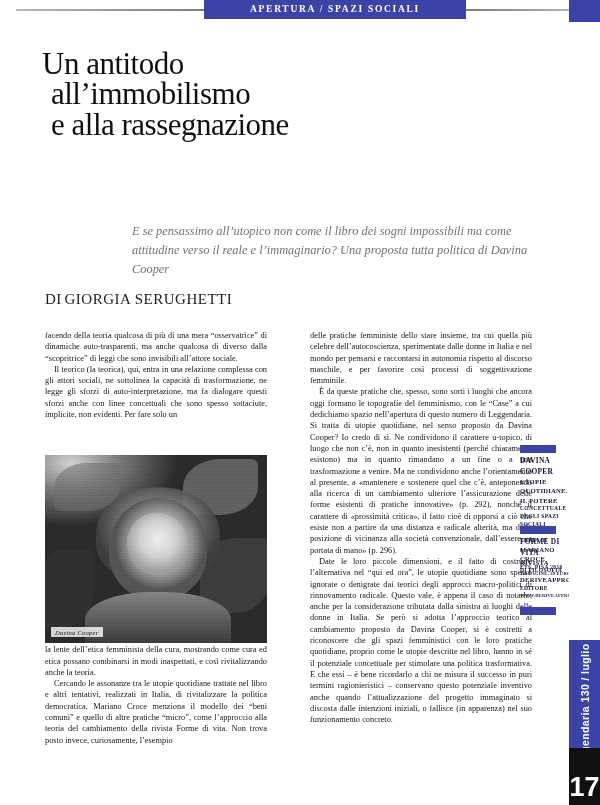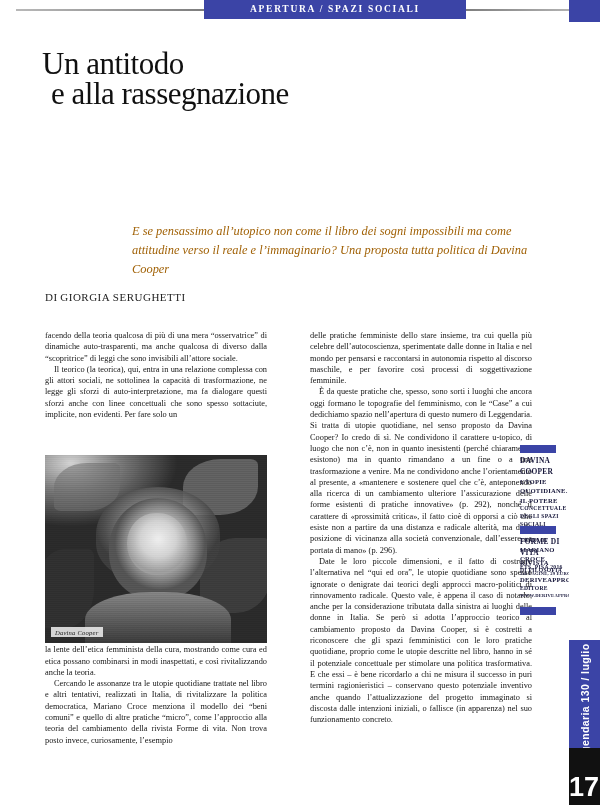--- a/index.html
+++ b/index.html
@@ -55,51 +55,51 @@
     white-space:nowrap;
     color:#ffffff; font-size:10.5px; letter-spacing:.4px;
     font-family:"Liberation Sans", sans-serif; font-weight:700;
   }
   .spine-black {
     position:absolute; right:0; top:748px; width:31px; height:57px;
     background:#111111;
   }
   .spine-black .pno {
     position:absolute; left:0; right:0; bottom:4px;
-    text-align:left; color:#ffffff;
+    text-align:center; color:#ffffff;
     font-size:27px; line-height:1;
     font-family:"Liberation Sans", sans-serif; font-weight:700;
   }
 
   
   .headline {
     position:absolute; left:42px; top:28px; width:505px;
     font-size:31px; line-height:.99; letter-spacing:-.5px;
     font-family:"Liberation Serif", serif; font-weight:400;
     color:#101010;
   }
   .headline .l2 { padding-left:9px; }
   .headline .l3 { padding-left:9px; }
 
   
   .deck {
     position:absolute; left:132px; top:222px; width:410px;
     font-size:12.4px; line-height:1.55;
     font-style:italic; font-family:"Liberation Serif", serif;
-    color:#a16207;
+    color:#737373;
   }
 
   
   .byline {
     position:absolute; left:45px; top:291px;
     font-size:8.7px; letter-spacing:.5px;
     font-family:"Liberation Serif", serif;
     color:#222;
   }
-  .byline .sc { font-size:11px; }
+  .byline .sc { font-size:15px; }
 
   
   .col {
     position:absolute; top:330px;
     font-size:8.35px; line-height:1.355;
     text-align:justify;
     font-family:"Liberation Serif", serif;
     color:#151515;
     hyphens:auto;
   }
@@ -187,20 +187,21 @@
 <div class="topbar">
   <div class="topbar-rule-left"></div>
   <div class="topbar-rule-right"></div>
   <div class="topbar-band">
     <span>APERTURA / SPAZI SOCIALI</span>
   </div>
 </div>
 
 <h1 class="headline">
   <div class="l1">Un antitodo</div>
+  <div class="l2">all’immobilismo</div>
   <div class="l3">e alla rassegnazione</div>
 </h1>
 
 <div class="deck">E se pensassimo all’utopico non come il libro dei sogni impossibili ma come attitudine verso il reale e l’immaginario? Una proposta tutta politica di Davina Cooper</div>
 
 <div class="byline">
   <span class="sc">DI</span>
   <span class="sc">GIORGIA SERUGHETTI</span>
 </div>
 

